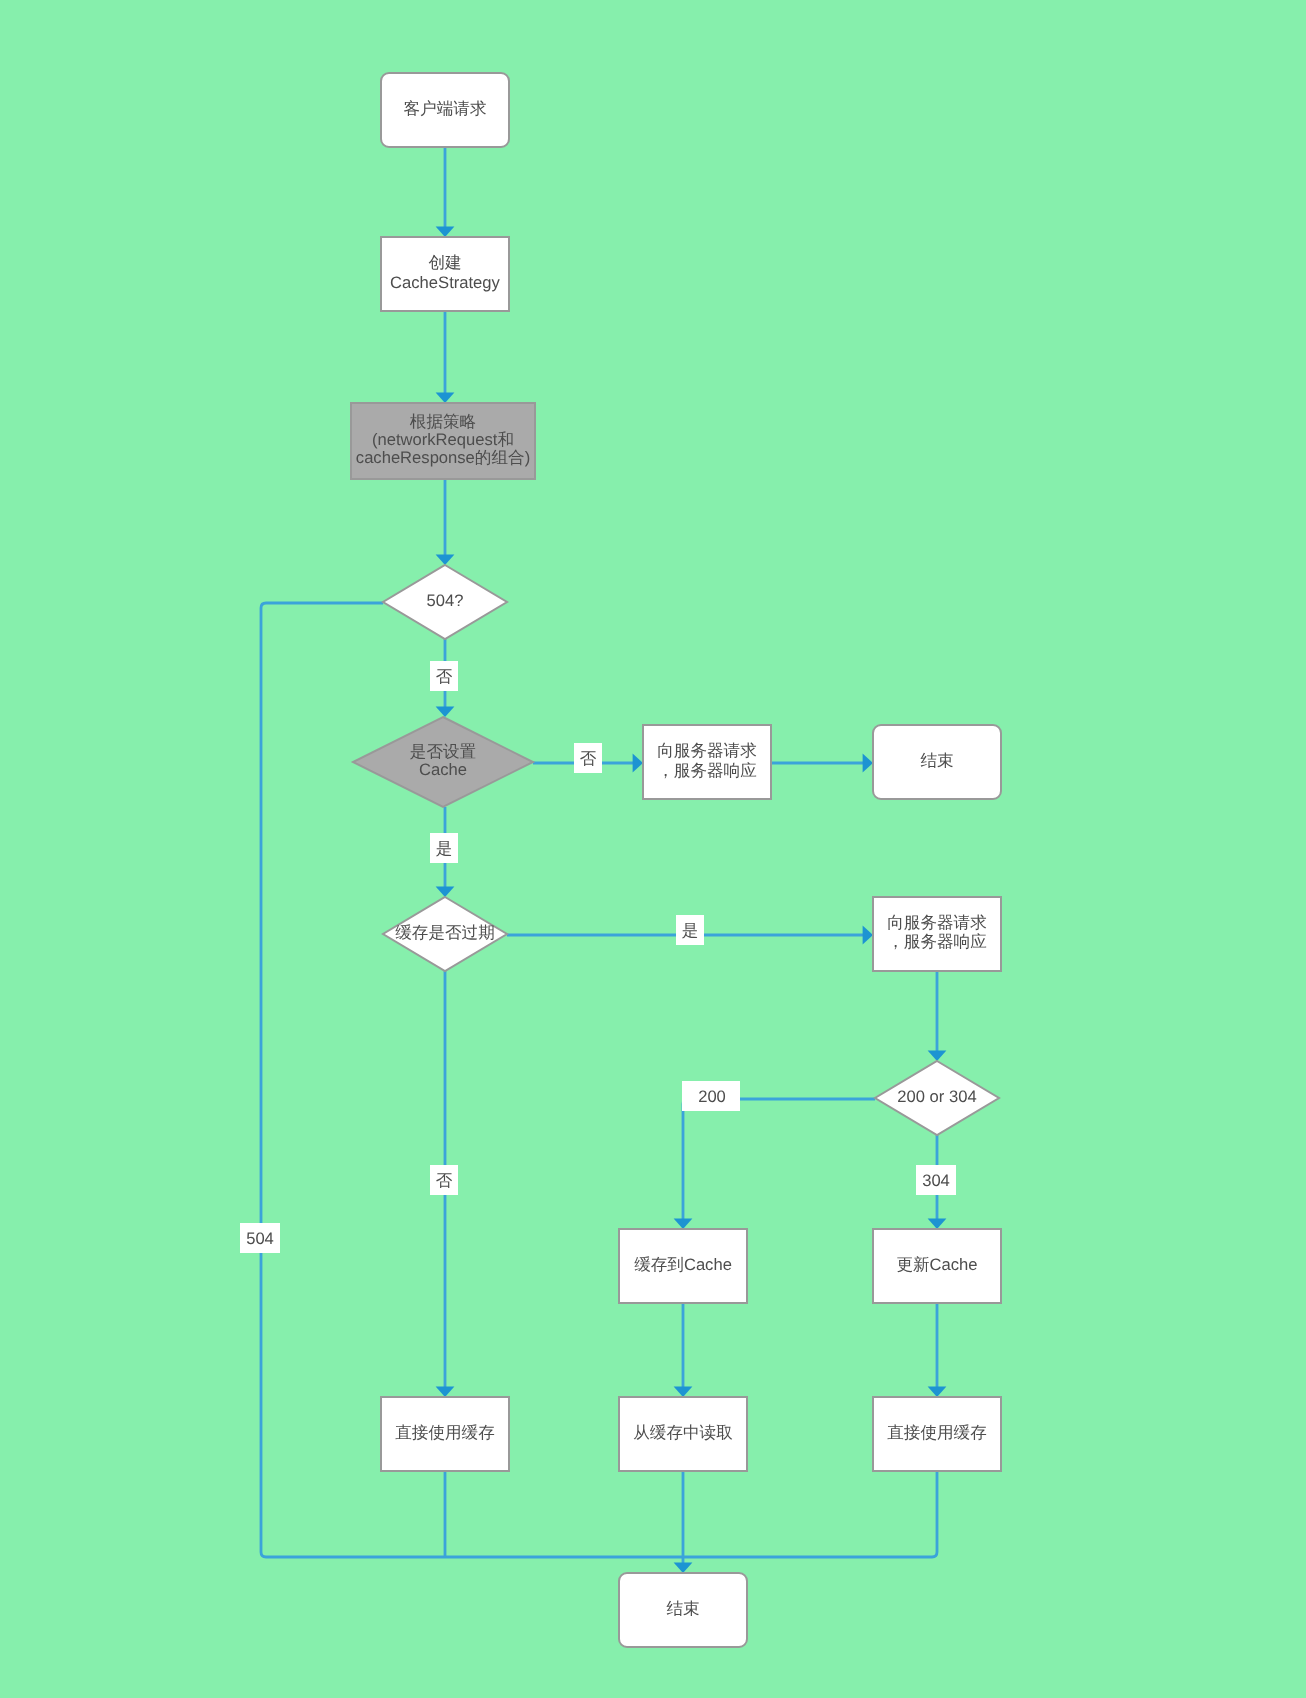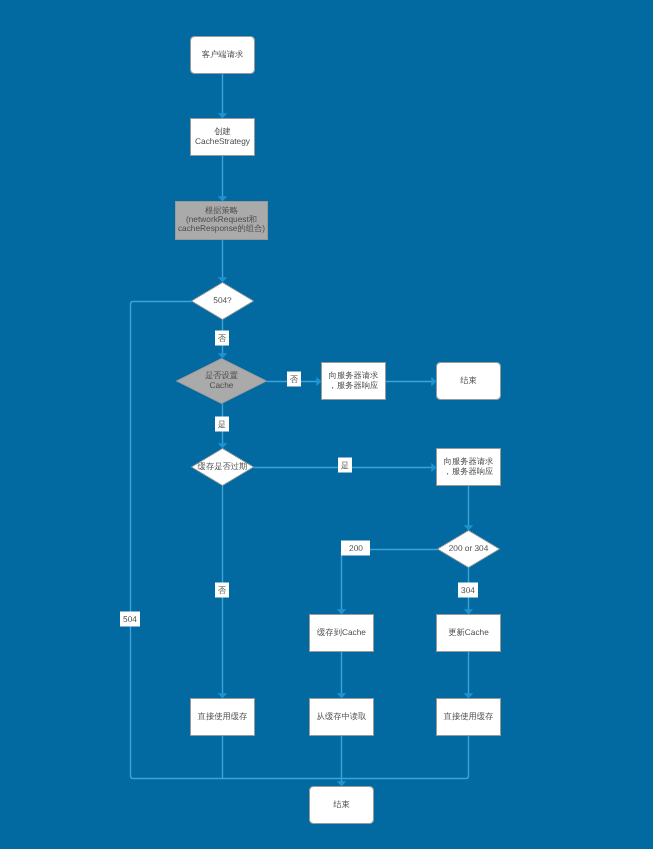--- a/index.html
+++ b/index.html
@@ -14,21 +14,21 @@
   body {
     width: 653px;
     height: 849px;
     overflow: hidden;
     font-family: "Liberation Sans", sans-serif;
   }
   #canvas {
     position: relative;
     width: 653px;
     height: 849px;
-    background: #0369a1;
+    background: #86efac;
   }
   svg.flow {
     position: absolute;
     left: 0;
     top: 0;
     width: 653px;
     height: 849px;
     shape-rendering: geometricPrecision;
   }
   .node-shape {

